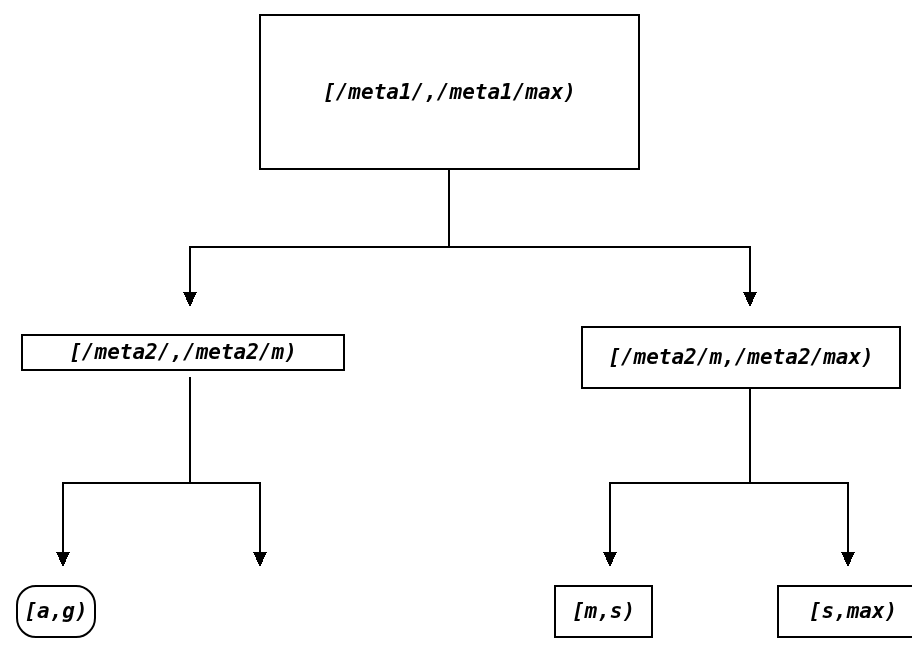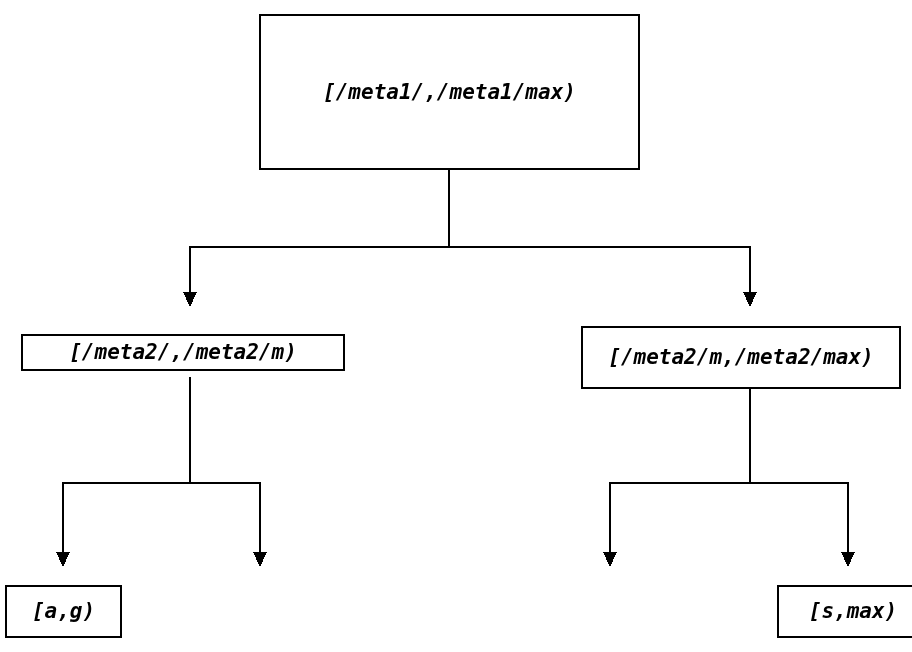--- a/index.html
+++ b/index.html
@@ -34,21 +34,21 @@
     line-height: 1;
     display: flex;
     align-items: center;
     justify-content: center;
     white-space: nowrap;
     font-style: italic;
   }
   .node-root    { left: 259px; top: 14px;  width: 381px; height: 156px; }
   .node-l2-left { left: 21px;  top: 326px; width: 324px; height: 37px; margin-top: 8px; }
   .node-l2-right{ left: 581px; top: 326px; width: 320px; height: 63px; }
-  .node-leaf-ag   { left: 5px;   top: 585px; width: 117px;  height: 53px; }
+  .node-leaf-ag   { left: 16px;   top: 585px; width: 80px;  height: 53px; border-radius: 20px; }
   .node-leaf-gm   { left: 204px; top: 585px; width: 99px;  height: 53px; }
   .node-leaf-ms   { left: 554px; top: 585px; width: 99px;  height: 53px; }
   .node-leaf-smax { left: 777px; top: 585px; width: 152px; height: 53px; }
 </style>
 </head>
 <body>
 
 <div class="canvas">
 
   <svg class="edges-svg" width="912" height="652" viewBox="0 0 912 652" shape-rendering="crispEdges">
@@ -75,16 +75,17 @@
 
   <div class="node node-root">[/meta1/,/meta1/max)</div>
 
   <div class="node node-l2-left">[/meta2/,/meta2/m)</div>
 
   <div class="node node-l2-right">[/meta2/m,/meta2/max)</div>
 
   <div class="node node-leaf-ag">[a,g)</div>
 
 
+  <div class="node node-leaf-ms">[m,s)</div>
 
   <div class="node node-leaf-smax">[s,max)</div>
 
 </div>
 
 </body></html>

